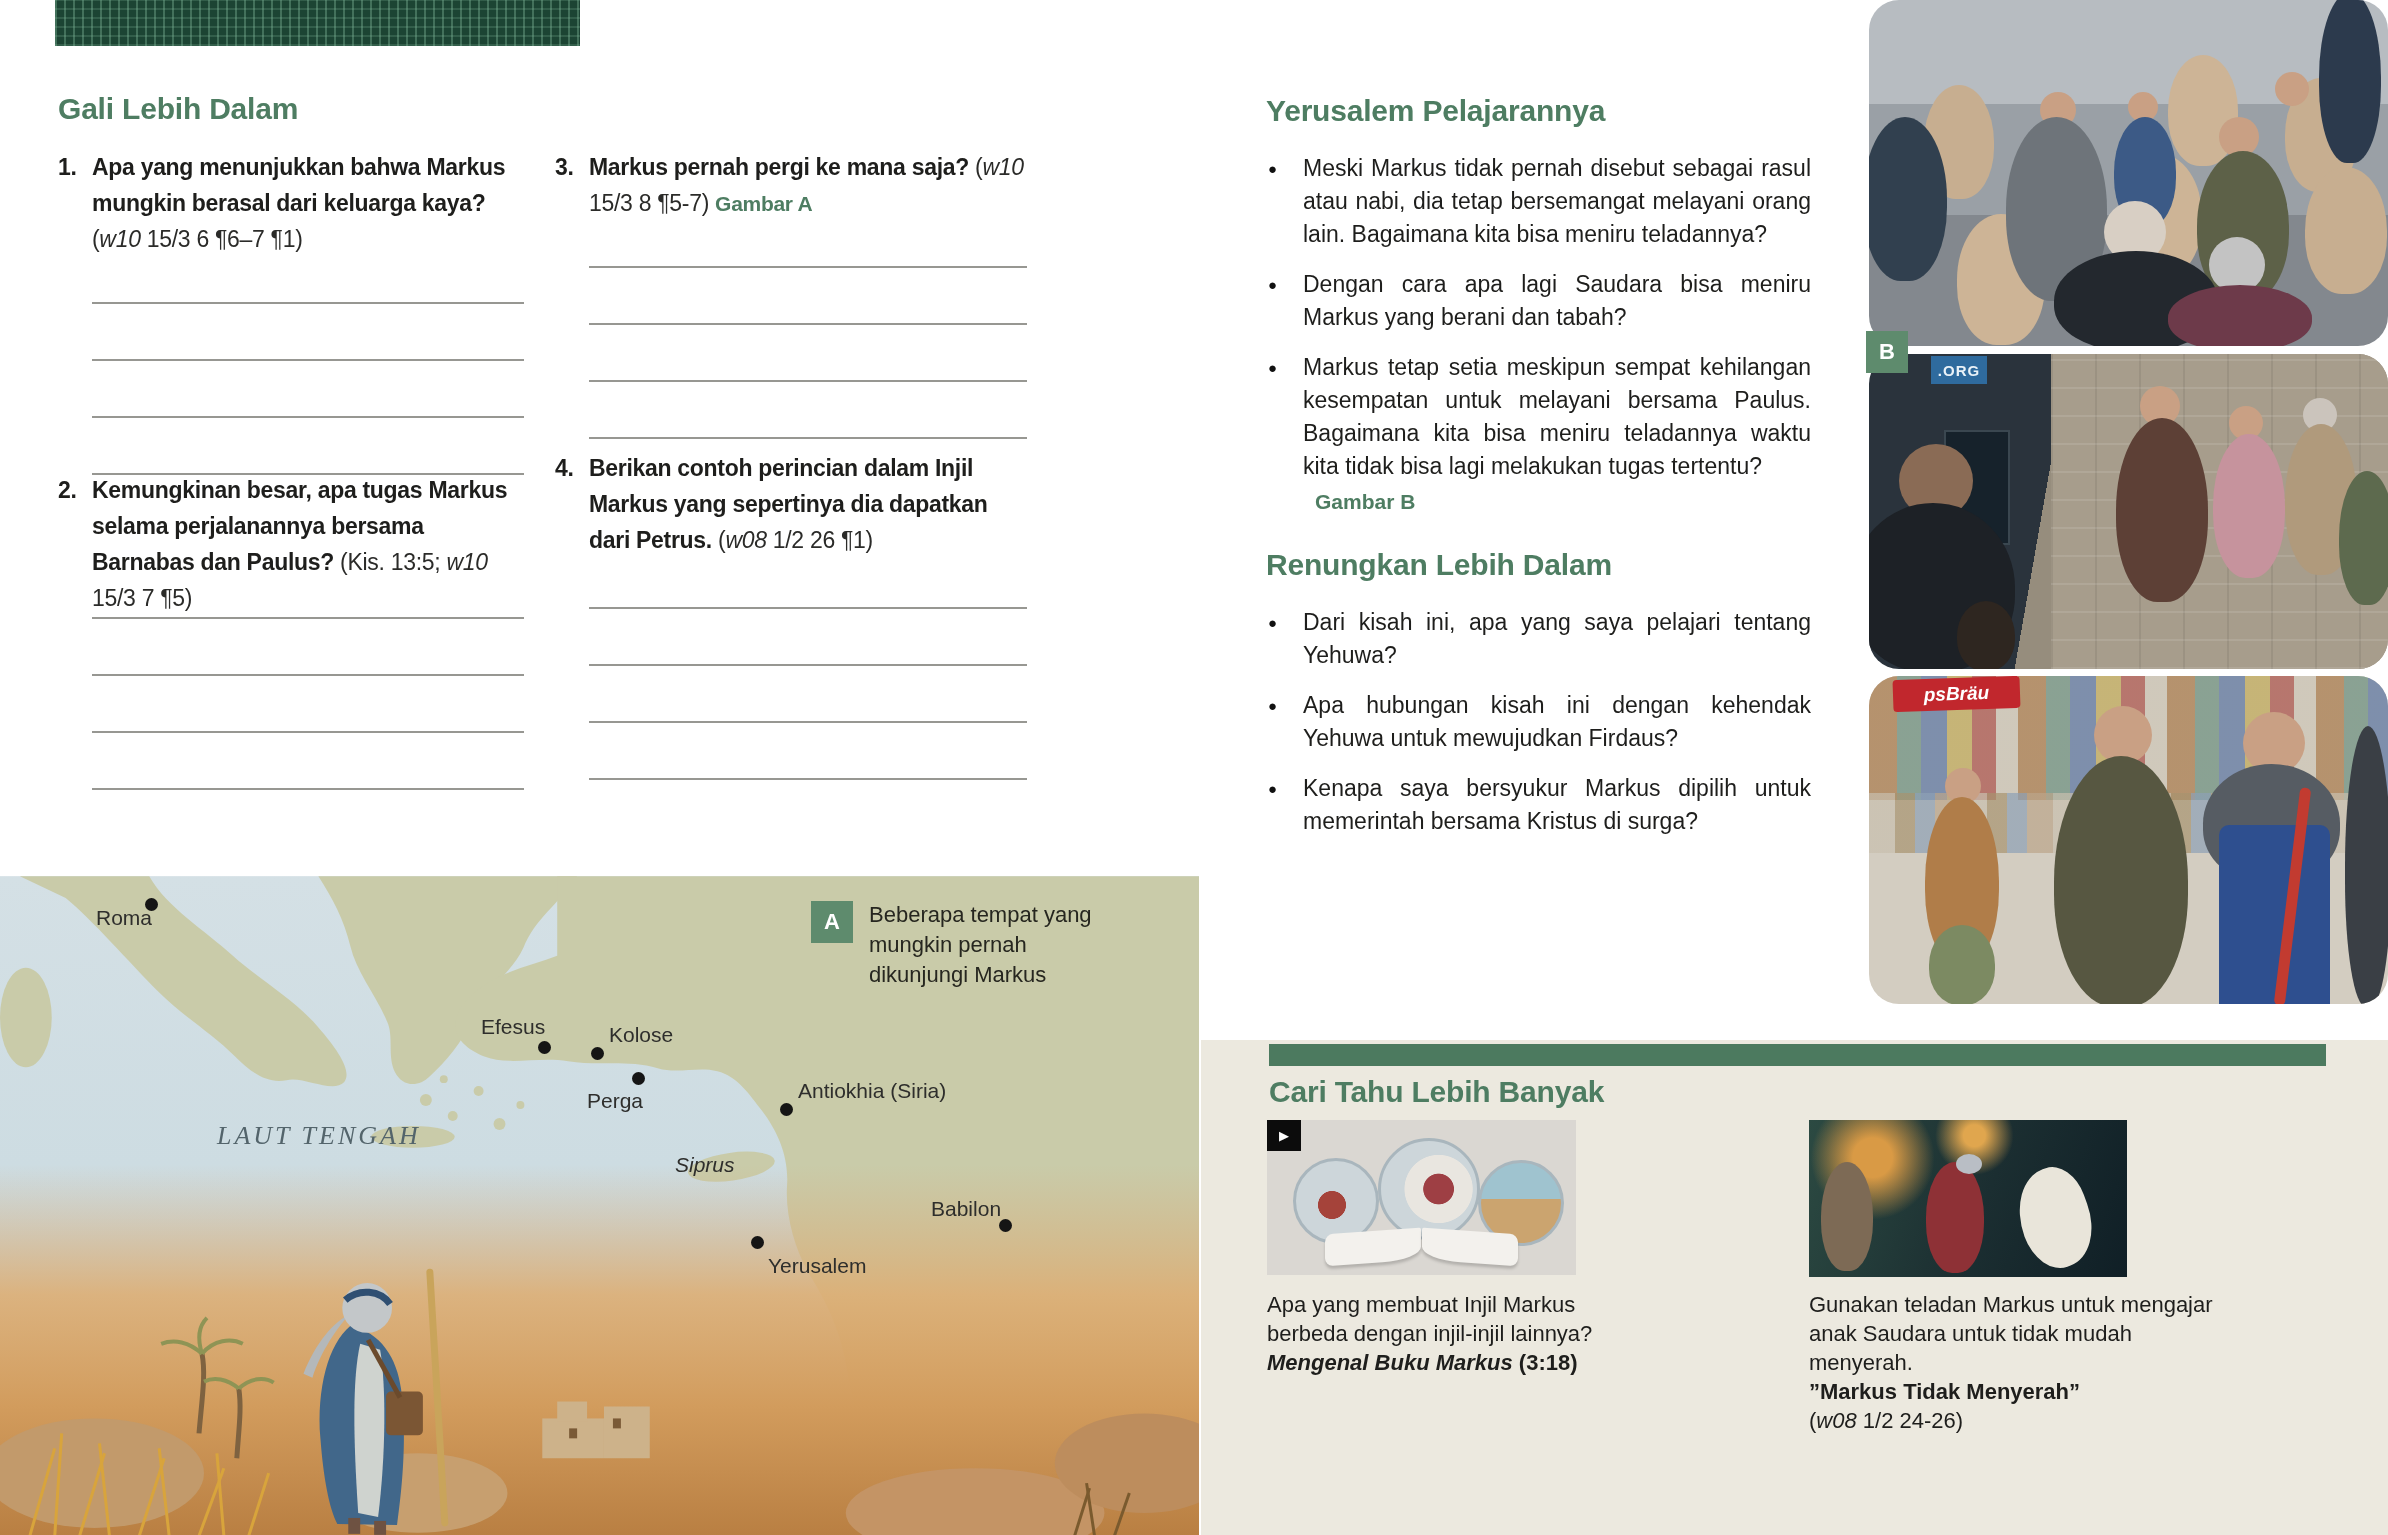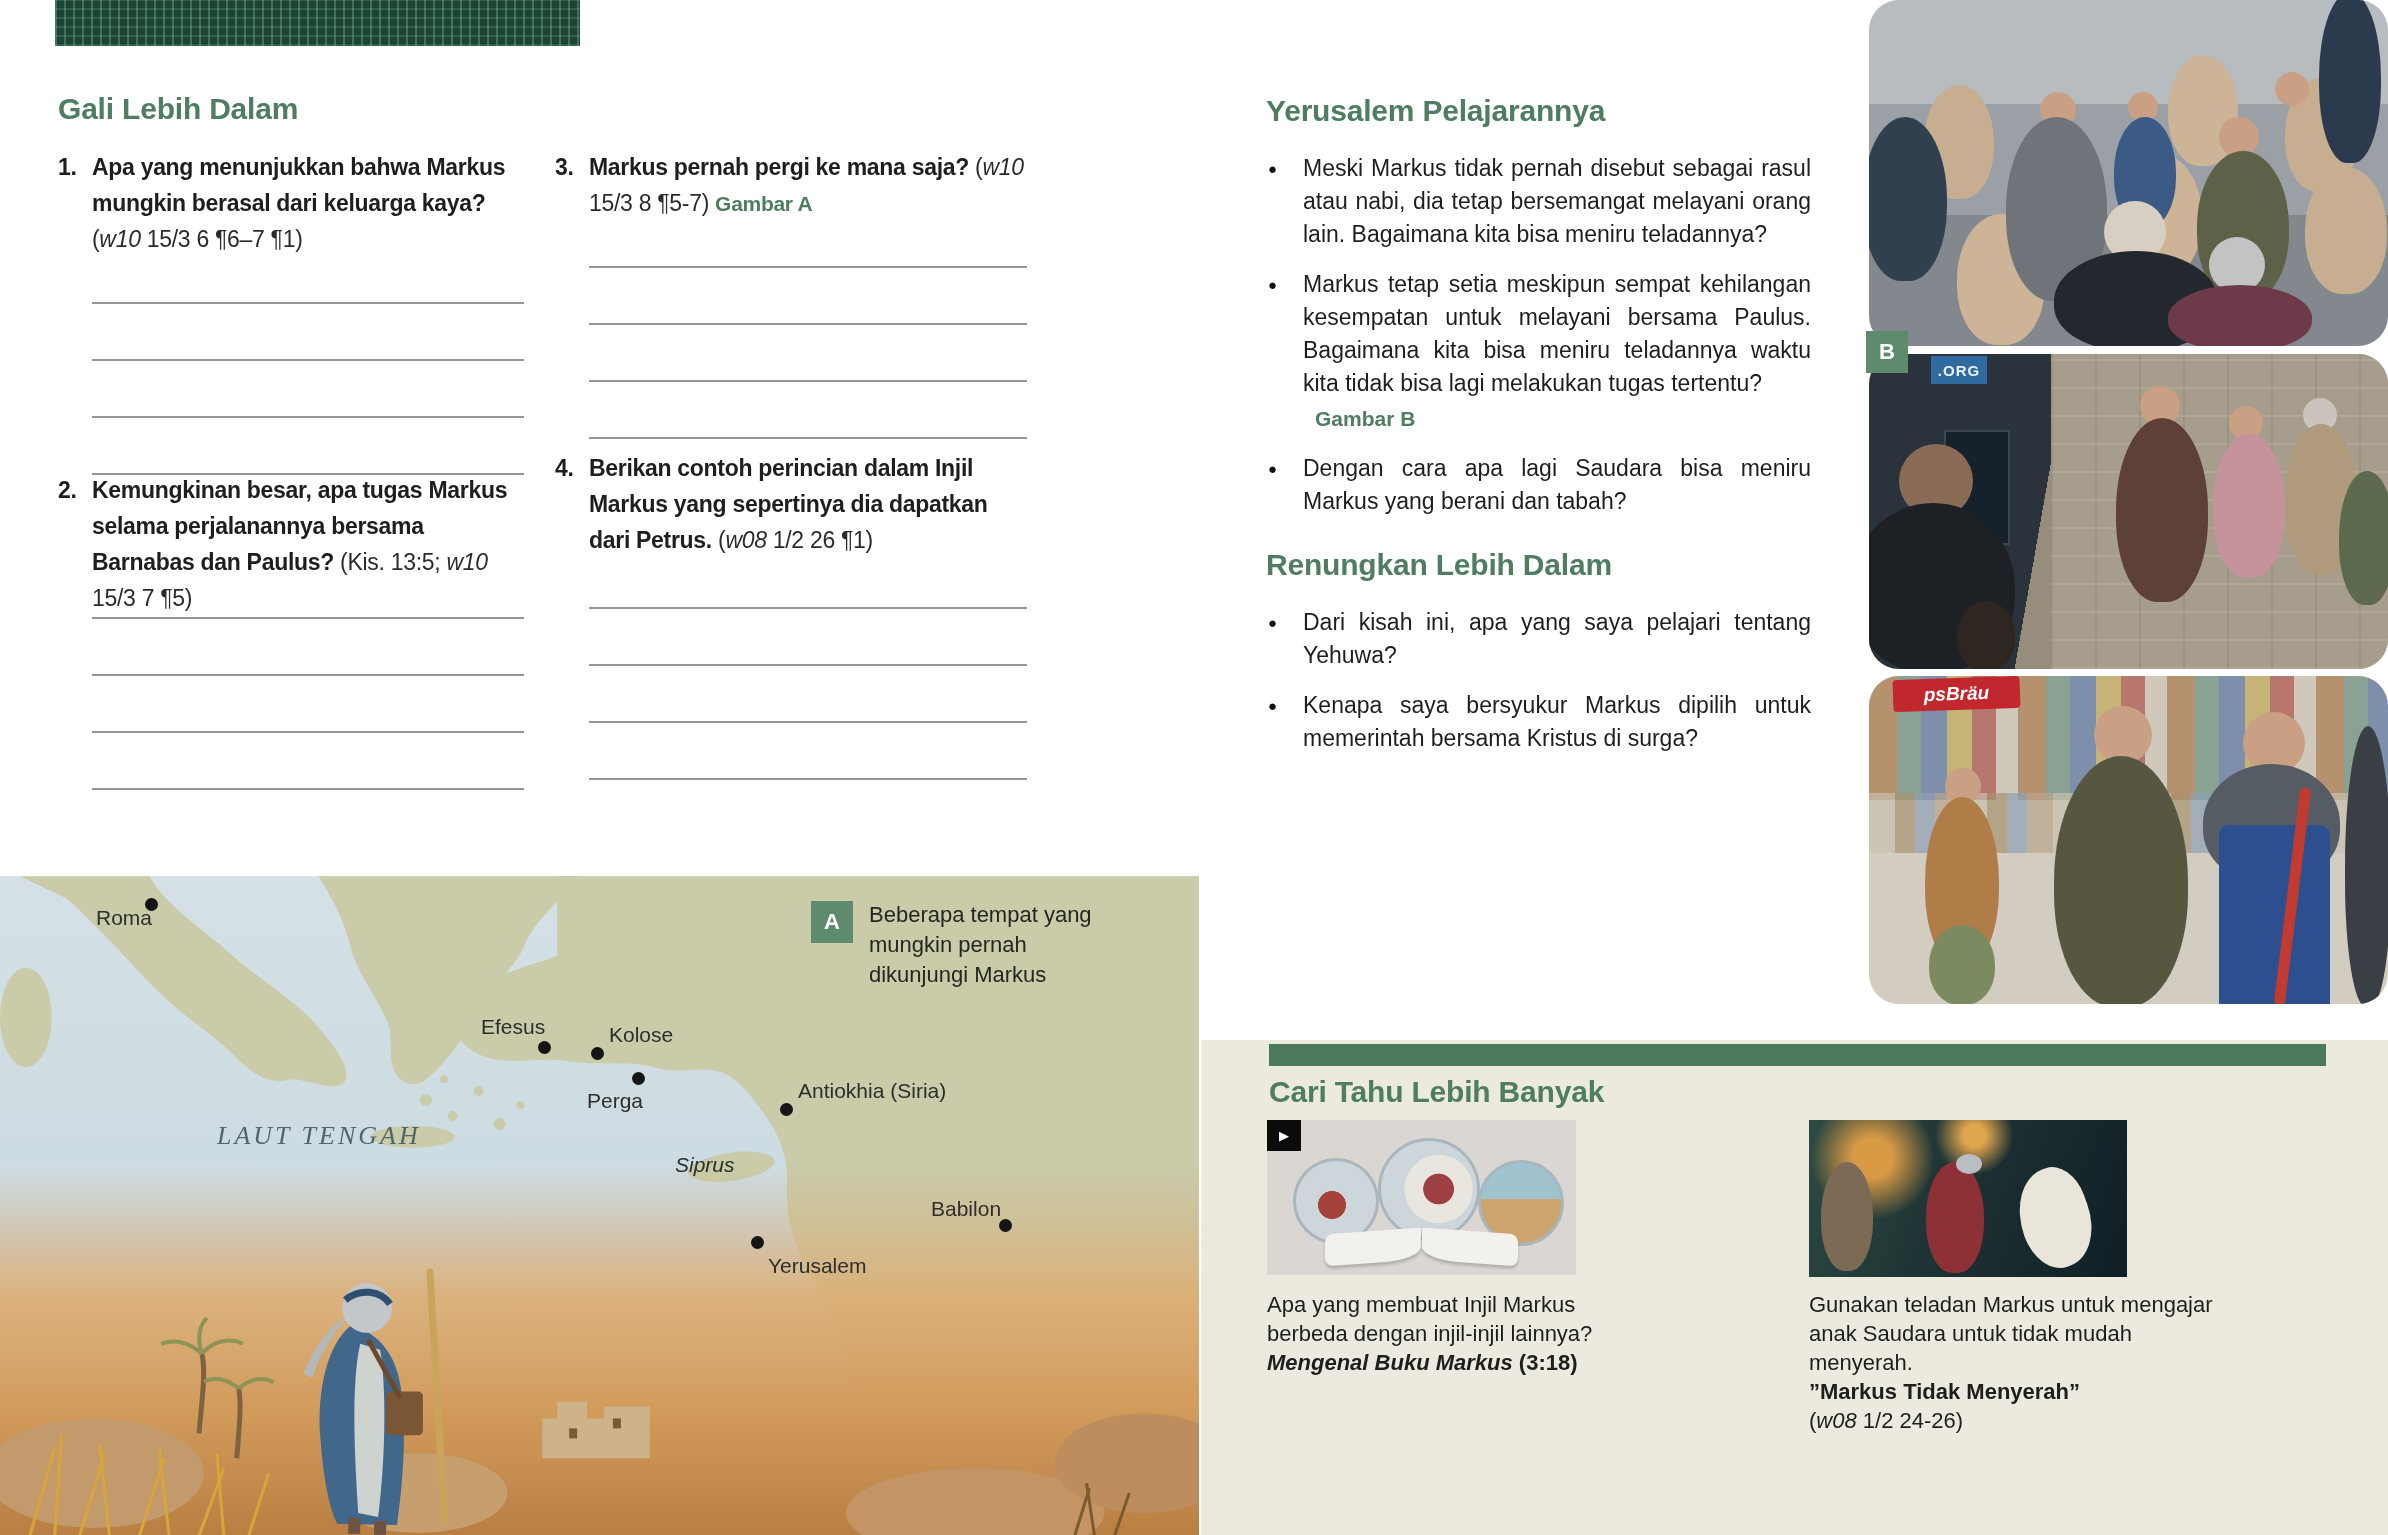--- a/index.html
+++ b/index.html
@@ -115,27 +115,28 @@
     <div class="ans"></div>
     <div class="ans"></div>
     <div class="ans"></div>
     <div class="ans"></div>
   </div>
 
   <div class="rightcol">
     <h2 class="h2r">Yerusalem Pelajarannya</h2>
     <ul class="bullets">
       <li><span>Meski Markus tidak pernah disebut sebagai rasul atau nabi, dia tetap bersemangat melayani orang lain. Bagaimana kita bisa meniru teladannya?</span></li>
+      <li><span>Dengan cara apa lagi Saudara bisa meniru Markus yang berani dan tabah?</span></li>
       <li><span>Markus tetap setia meskipun sempat kehilangan kesempatan untuk melayani bersama Paulus. Bagaimana kita bisa meniru teladannya waktu kita tidak bisa lagi melakukan tugas tertentu?</span>
         <span class="figlink">Gambar B</span></li>
-      <li><span>Dengan cara apa lagi Saudara bisa meniru Markus yang berani dan tabah?</span></li>
     </ul>
     <h2 class="h2r second">Renungkan Lebih Dalam</h2>
     <ul class="bullets">
       <li><span>Dari kisah ini, apa yang saya pelajari tentang Yehuwa?</span></li>
+      <li><span>Apa hubungan kisah ini dengan kehendak Yehuwa untuk mewujudkan Firdaus?</span></li>
       <li><span>Kenapa saya bersyukur Markus dipilih untuk memerintah bersama Kristus di surga?</span></li>
     </ul>
   </div>
 
   <div class="photo" style="top:0;height:346px;background:linear-gradient(#b7bcc1 0 30%,#9aa0a6 30% 62%,#83888e 62% 100%);">
     <div class="blob" style="left:55px;top:85px;width:70px;height:114px;background:#c7ae90;"></div>
     <div class="blob" style="left:299px;top:55px;width:70px;height:111px;background:#cdb496;"></div>
     <div class="blob" style="left:416px;top:78px;width:72px;height:114px;background:#c7ae90;"></div>
     <div class="blob" style="left:249px;top:154px;width:84px;height:124px;background:#cdb496;"></div>
     <div class="blob" style="left:436px;top:167px;width:82px;height:127px;background:#c7ae90;"></div>

